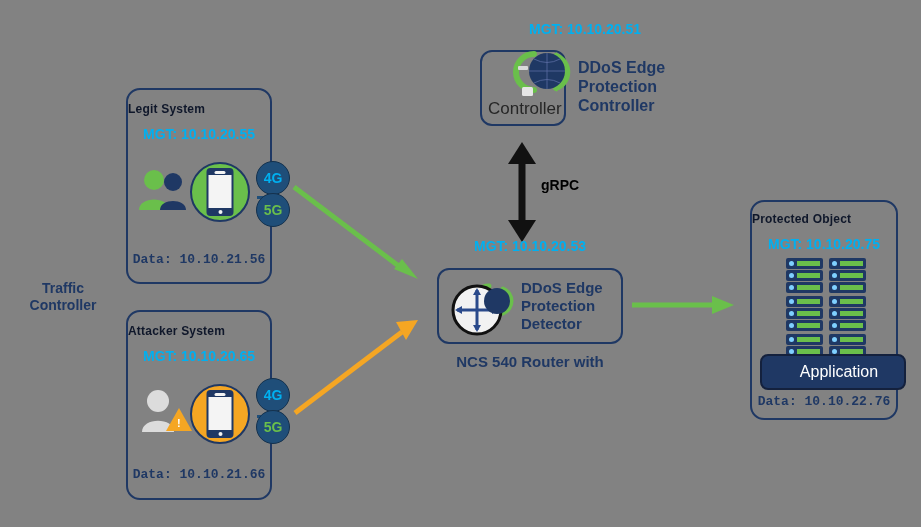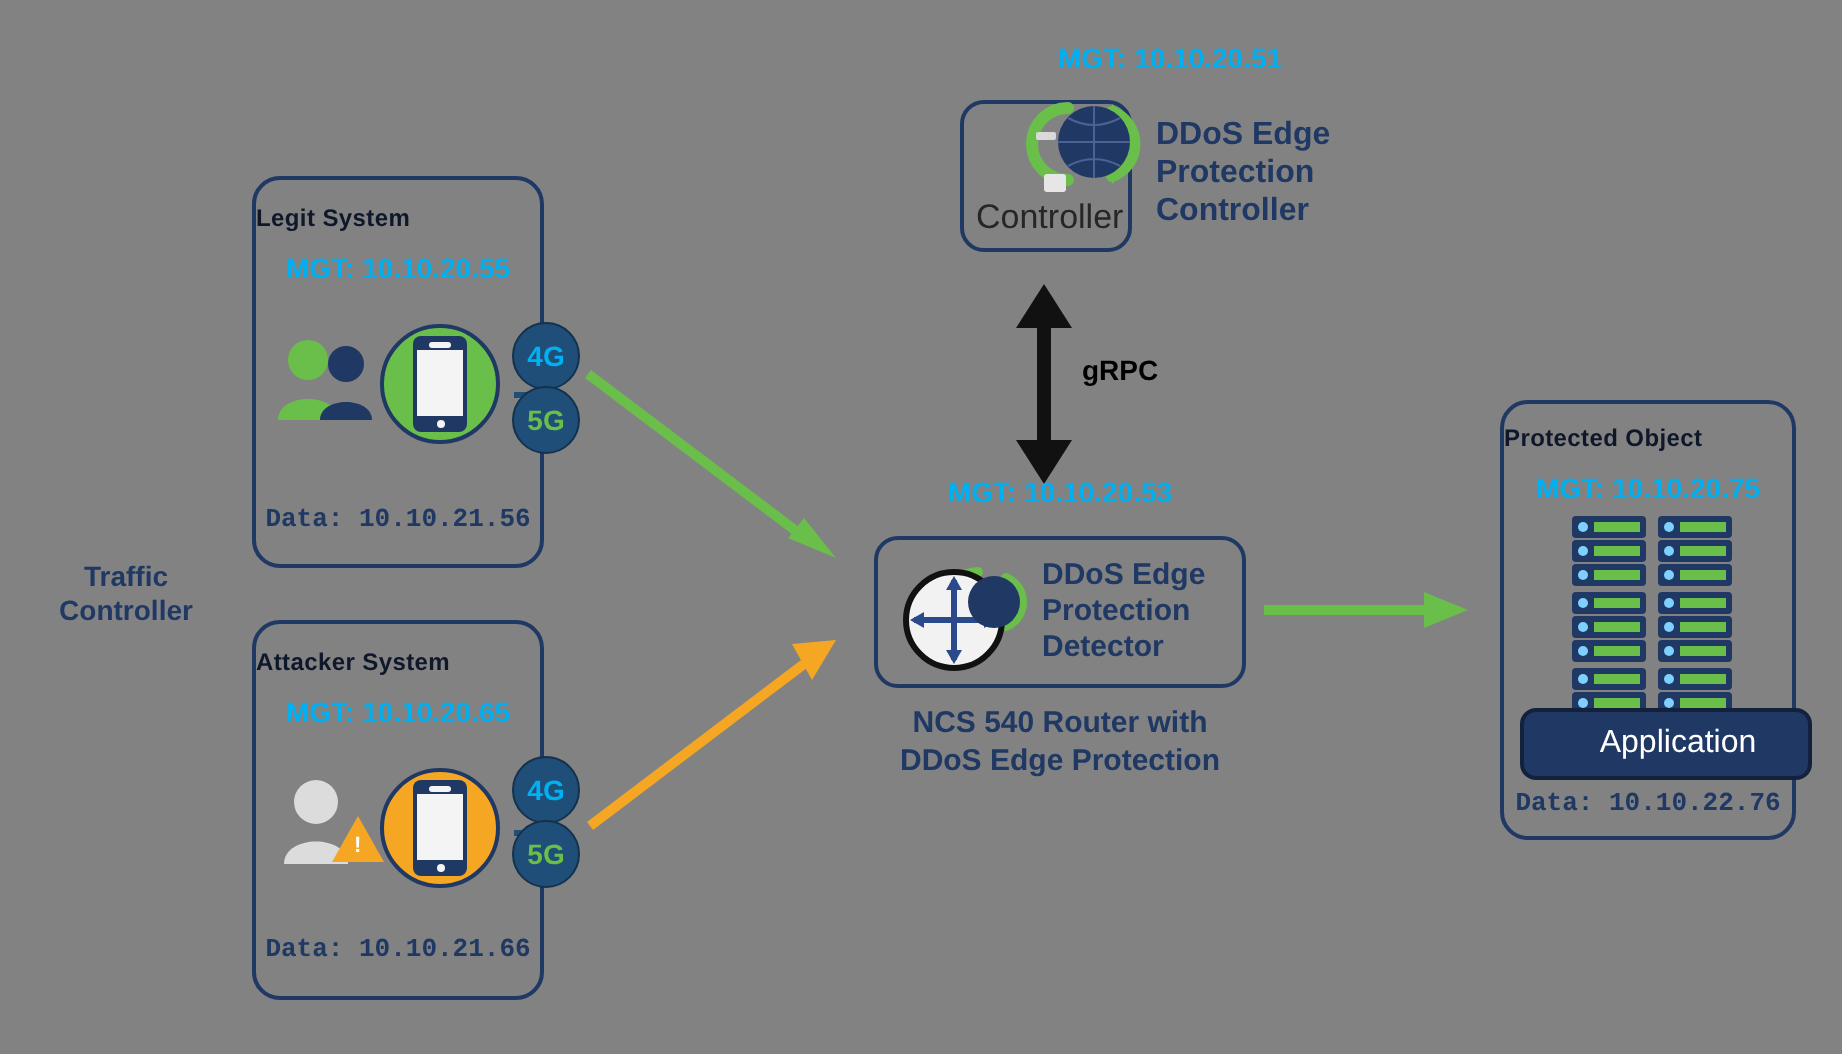--- a/index.html
+++ b/index.html
@@ -312,21 +312,20 @@
 
     <div class="node-caption" style="left:82px; top:9px; font-size:15px; line-height:18px;">
       <div>DDoS Edge</div>
       <div>Protection</div>
       <div>Detector</div>
     </div>
   </div>
 
   <div class="side-label" style="left:430px; top:352px; width:200px; font-size:15px; line-height:19px;">
     <div>NCS 540 Router with</div>
-    <div>DDoS Edge Protection</div>
   </div>
 
   <svg class="abs" style="left:290px; top:165px;" width="150" height="125">
     <line x1="4" y1="22" x2="110" y2="102" stroke="#6abf4b" stroke-width="5"></line>
     <polygon points="128,114 104,104 112,94" fill="#6abf4b"></polygon>
   </svg>
 
   <svg class="abs" style="left:290px; top:310px;" width="150" height="110">
     <line x1="5" y1="103" x2="112" y2="22" stroke="#f5a623" stroke-width="5"></line>
     <polygon points="128,10 106,12 116,30" fill="#f5a623"></polygon>

